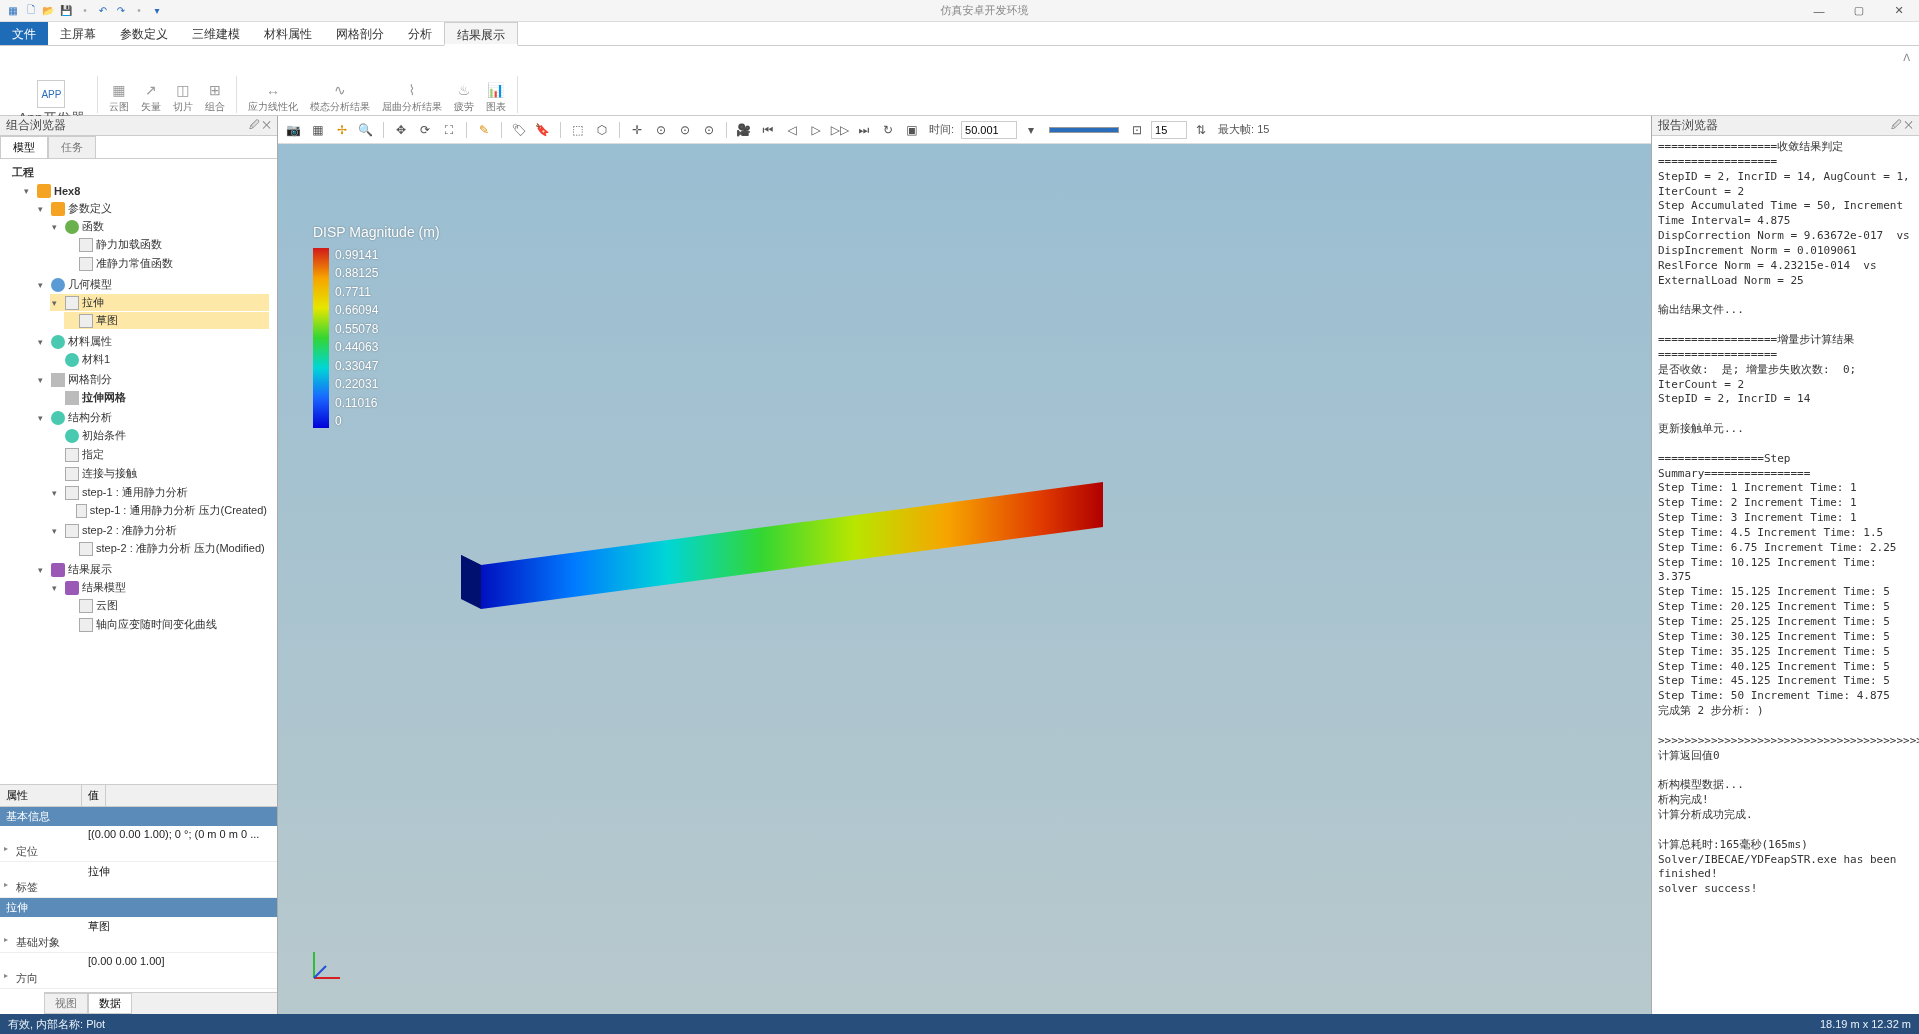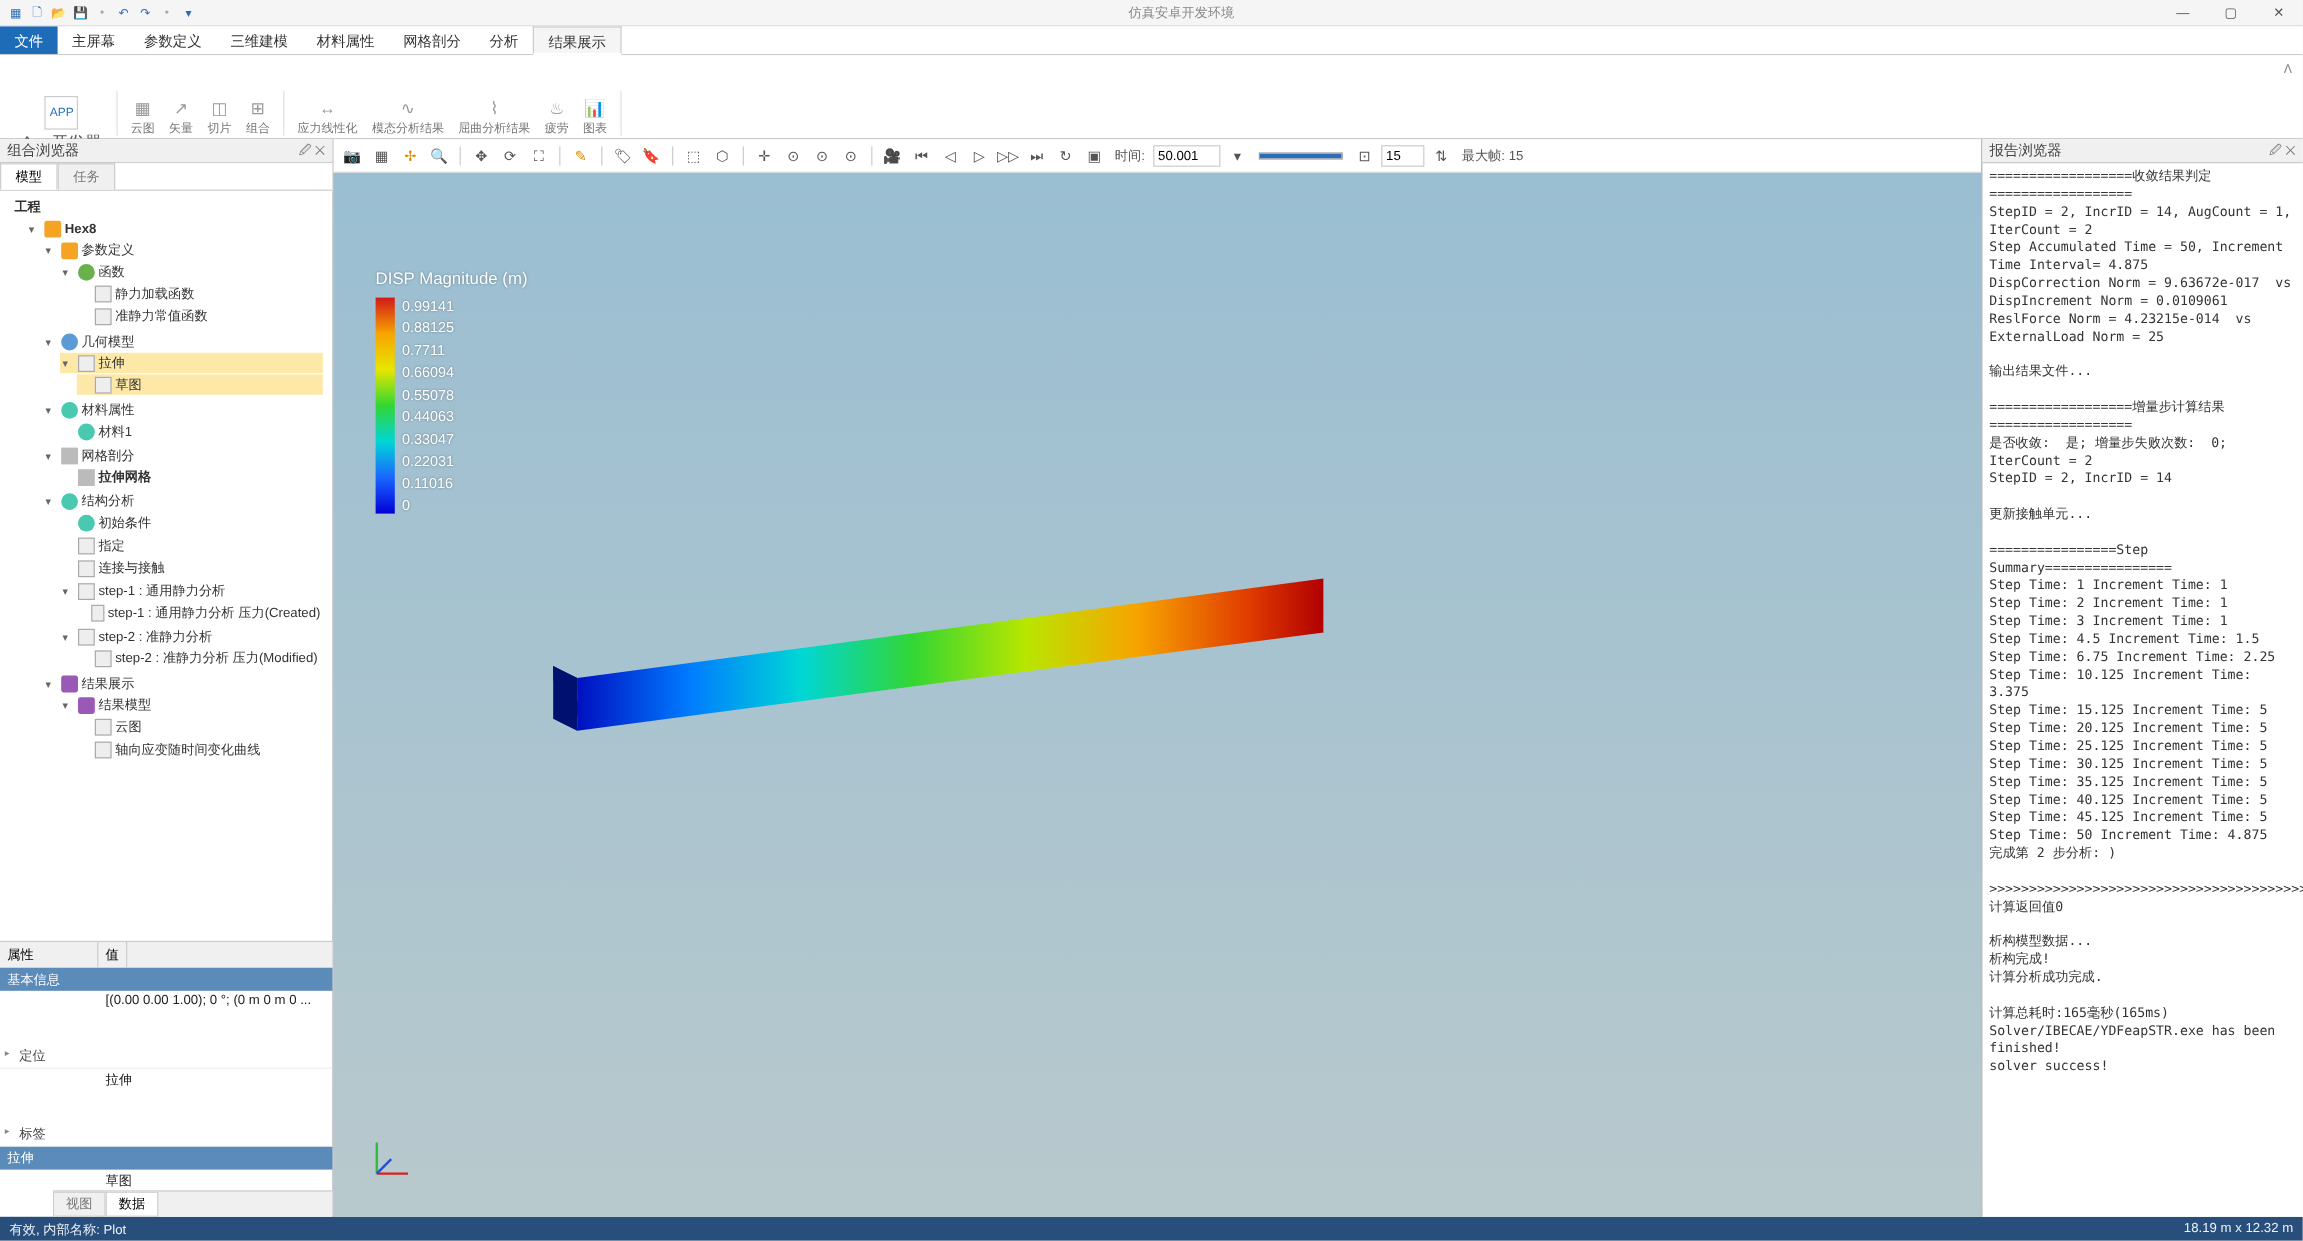--- a/index.html
+++ b/index.html
@@ -43,21 +43,21 @@
 .ticon-purple { background: #9b59b6; border-radius: 2px; }
 .ticon-teal { background: #48c9b0; border-radius: 7px; }
 .ticon-doc { background: #eee; border: 1px solid #aaa; }
 .props { height: 230px; border-top: 1px solid #ccc; display: flex; flex-direction: column; }
 .props-header { display: flex; background: #f0f0f0; border-bottom: 1px solid #ccc; font-size: 11px; }
 .props-header div { padding: 3px 6px; border-right: 1px solid #ccc; }
 .props-header .col1 { width: 82px; }
 .props-body { flex: 1; overflow: auto; font-size: 11px; }
 .props-section { background: #5b8bb8; color: #fff; padding: 2px 6px; font-size: 11px; }
 .props-row { display: flex; border-bottom: 1px solid #eee; }
-.props-row .k { width: 82px; padding: 0 4px 2px 16px; color: #444; position: relative; margin-top: 47px; }
+.props-row .k { width: 82px; padding: 18px 4px 2px 16px; color: #444; position: relative; }
 .props-row .k::before { content: "▸"; position: absolute; left: 4px; color: #888; font-size: 8px; }
 .props-row .v { flex: 1; padding: 2px 6px; color: #222; }
 .bottom-tabs { display: flex; background: #f0f0f0; border-top: 1px solid #ccc; margin-left: 44px; }
 .bottom-tab { padding: 2px 10px; font-size: 11px; border: 1px solid #ccc; background: #fff; }
 .bottom-tab.inactive { background: #f0f0f0; color: #777; }
 .viewport-wrap { flex: 1; display: flex; flex-direction: column; min-width: 0; }
 .vp-toolbar { height: 28px; background: #fff; border-bottom: 1px solid #ddd; display: flex; align-items: center; padding: 0 6px; gap: 4px; }
 .vp-btn { width: 20px; height: 20px; display: flex; align-items: center; justify-content: center; color: #555; cursor: pointer; font-size: 12px; }
 .vp-sep { width: 1px; height: 16px; background: #ccc; margin: 0 3px; }
 .vp-input { width: 56px; height: 18px; border: 1px solid #ccc; font-size: 11px; padding: 0 3px; }

